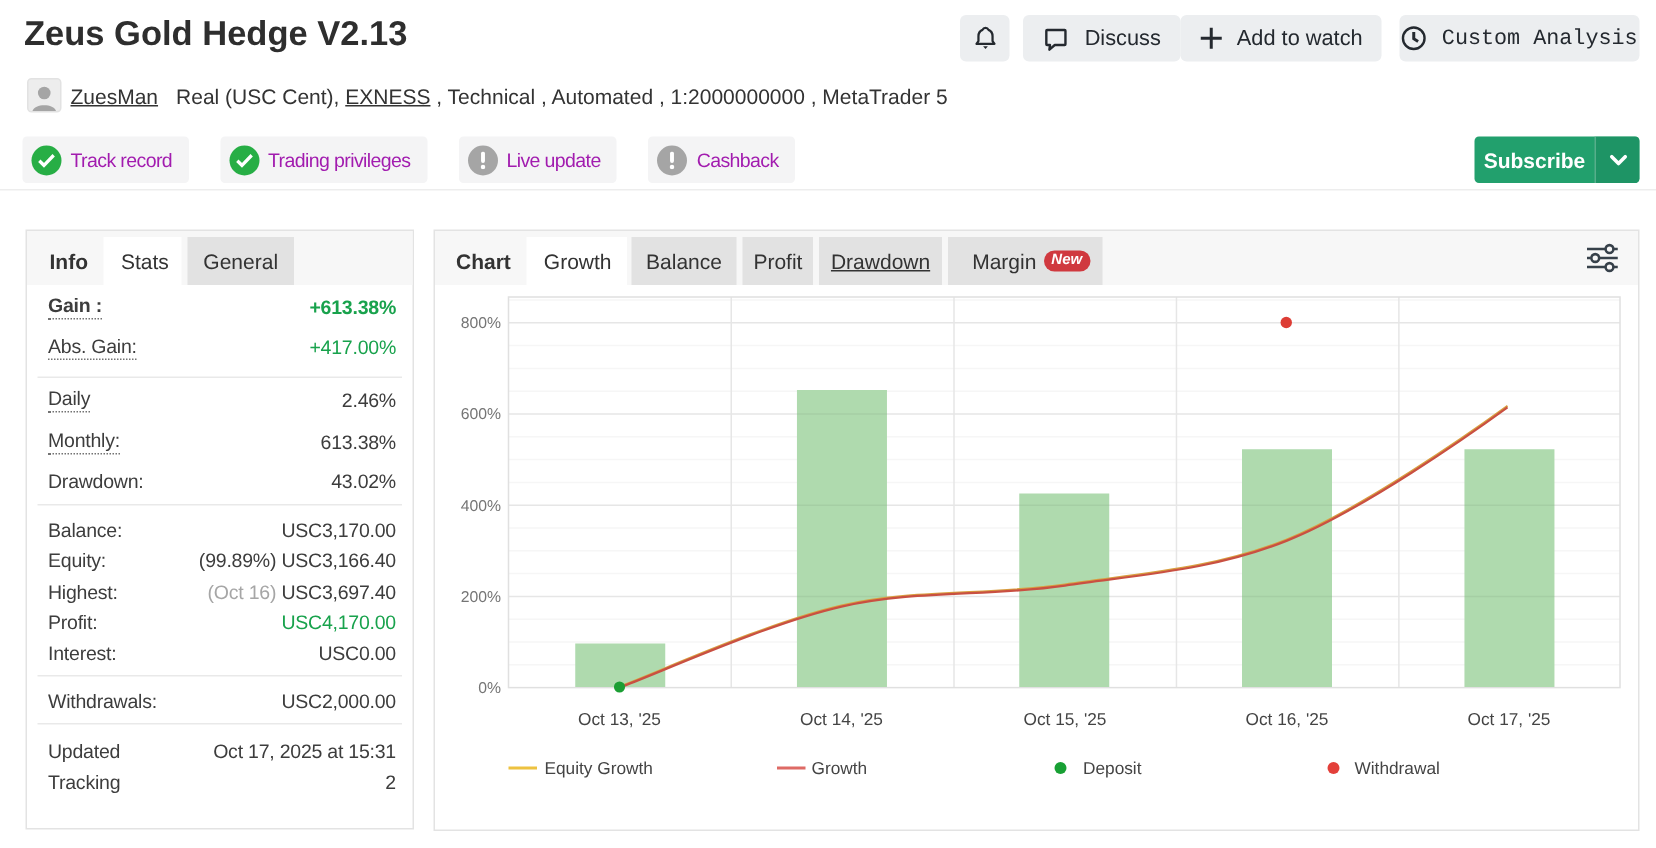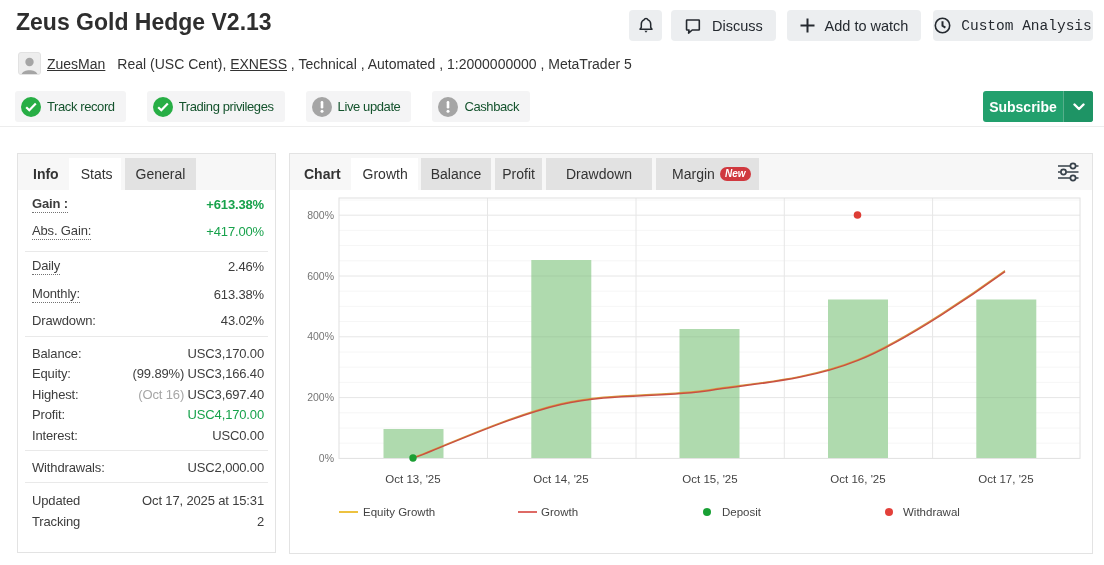--- a/index.html
+++ b/index.html
@@ -10,21 +10,21 @@
 .topbtns { position:absolute; top:10px; right:11px; display:flex; }
 .tbtn { height:31px; background:#eceef0; border-radius:4px; display:flex; align-items:center; justify-content:center; color:#24292f; font-size:14.5px; gap:10px; }
 .tbtn svg { display:block; }
 
 .meta { position:absolute; left:18px; top:52px; display:flex; align-items:center; font-size:14px; color:#333; }
 .avatar { width:23px; height:23px; background:#ededed; border:1px solid #e2e2e2; border-radius:3px; margin-right:6px; overflow:hidden; }
 .meta a { color:#333; text-decoration:underline; }
 .meta .rest { margin-left:12px; }
 
 .badges { position:absolute; left:15px; top:91px; display:flex; gap:21px; }
-.chip { height:31px; background:#f4f4f5; border-radius:3px; display:flex; align-items:center; padding:0 11px 0 6px; gap:6px; font-size:13px; letter-spacing:-0.4px; color:#14532d; }
+.chip { height:31px; background:#f4f4f5; border-radius:3px; display:flex; align-items:center; padding:0 11px 0 6px; gap:6px; font-size:13px; letter-spacing:-0.4px; color:#a21caf; }
 .circ { width:20px; height:20px; border-radius:50%; display:flex; align-items:center; justify-content:center; }
 .circ.green { background:#27ae45; }
 .circ.gray { background:#a5a5a5; }
 .subscribe { position:absolute; top:91px; left:983px; width:110px; height:31px; background:#22a06d; border-radius:3px; display:flex; color:#fff; overflow:hidden; }
 .subscribe .lab { width:80px; display:flex; align-items:center; justify-content:center; font-size:14px; font-weight:bold; }
 .subscribe .arr { width:30px; display:flex; align-items:center; justify-content:center; background:#1e9465; border-left:1px solid rgba(255,255,255,0.25); }
 .hrline { position:absolute; left:0; top:126px; width:1104px; border-top:1px solid #ededed; }
 
 .panel { position:absolute; background:#fff; border:1px solid #e3e3e3; }
 .lpanel { left:17px; top:153px; width:259px; height:400px; }
@@ -49,21 +49,21 @@
 <body>
 <div class="page">
   <h1 class="title">Zeus Gold Hedge V2.13</h1>
   <div class="topbtns">
     <div class="tbtn" style="width:33px;margin-right:9px;">
         <svg width="18" height="19" viewBox="0 0 18 19">
           <path d="M9 2.6 C7.9 2.6 7.3 3.2 7 3.9 C5.3 4.6 4.3 6.3 4.3 8.1 L4.3 11.4 L3 13.2 L15 13.2 L13.7 11.4 L13.7 8.1 C13.7 6.3 12.7 4.6 11 3.9 C10.7 3.2 10.1 2.6 9 2.6 Z" fill="none" stroke="#24292f" stroke-width="1.5" stroke-linejoin="round"></path>
           <path d="M7.4 14.8 L10.6 14.8 L9 16.7 Z" fill="#24292f"></path>
         </svg>
       </div>
-    <div class="tbtn" style="width:105px;margin-right:11px;"><svg width="18" height="18" viewBox="0 0 18 18">
+    <div class="tbtn" style="width:105px;"><svg width="18" height="18" viewBox="0 0 18 18">
           <path d="M3.2 3 h11.6 q0.5 0 0.5 0.5 v9 q0 0.5 -0.5 0.5 h-6.6 l-3.6 3.1 l0.4 -3.1 h-1.95 q-0.5 0 -0.5 -0.5 v-9 q0 -0.5 0.5 -0.5 Z" fill="none" stroke="#24292f" stroke-width="1.6" stroke-linejoin="round"></path>
         </svg>Discuss</div>
     <div class="tbtn" style="width:134px;margin-right:12px;"><svg width="15" height="15" viewBox="0 0 15 15">
           <path d="M7.5 0.5 V14.5 M0.5 7.5 H14.5" stroke="#24292f" stroke-width="2"></path>
         </svg>Add to watch</div>
     <div class="tbtn" style="width:160px;font-family:Liberation Mono, monospace;"><svg width="17" height="17" viewBox="0 0 17 17">
           <circle cx="8.5" cy="8.5" r="7.2" fill="none" stroke="#24292f" stroke-width="1.6"></circle>
           <path d="M8.5 4.3 V8.8 L11.4 10.6" fill="none" stroke="#24292f" stroke-width="2"></path>
         </svg>Custom Analysis</div>
   </div>
@@ -181,21 +181,21 @@
         </div>
     </div>
   </div>
 
   <div class="panel rpanel">
     <div class="tabstrip">
       <div class="tab bold">Chart</div>
       <div class="tab active" style="padding:0 10px 0 12px;">Growth</div>
       <div class="tab chipTab" style="margin-left:3px;">Balance</div>
       <div class="tab chipTab" style="padding:0 7px;">Profit</div>
-      <div class="tab chipTab" style="padding:0 20px;">Drawdown</div>
+      <div class="tab chipTab" style="padding:0 8px;text-decoration:underline;">Drawdown</div>
       <div class="tab chipTab" style="padding:0 8px 0 16px;">Margin<span class="new">New</span></div>
       <div class="sliders"><svg width="24" height="24" viewBox="0 0 24 24">
             <g stroke="#37414a" stroke-width="1.7" fill="none">
               <path d="M2 6 H14 M20 6 H22.5"></path>
               <circle cx="17" cy="6" r="2.6"></circle>
               <path d="M2 12 H4.5 M10.5 12 H22.5"></path>
               <circle cx="7.5" cy="12" r="2.6"></circle>
               <path d="M2 18 H14 M20 18 H22.5"></path>
               <circle cx="17" cy="18" r="2.6"></circle>
             </g>

